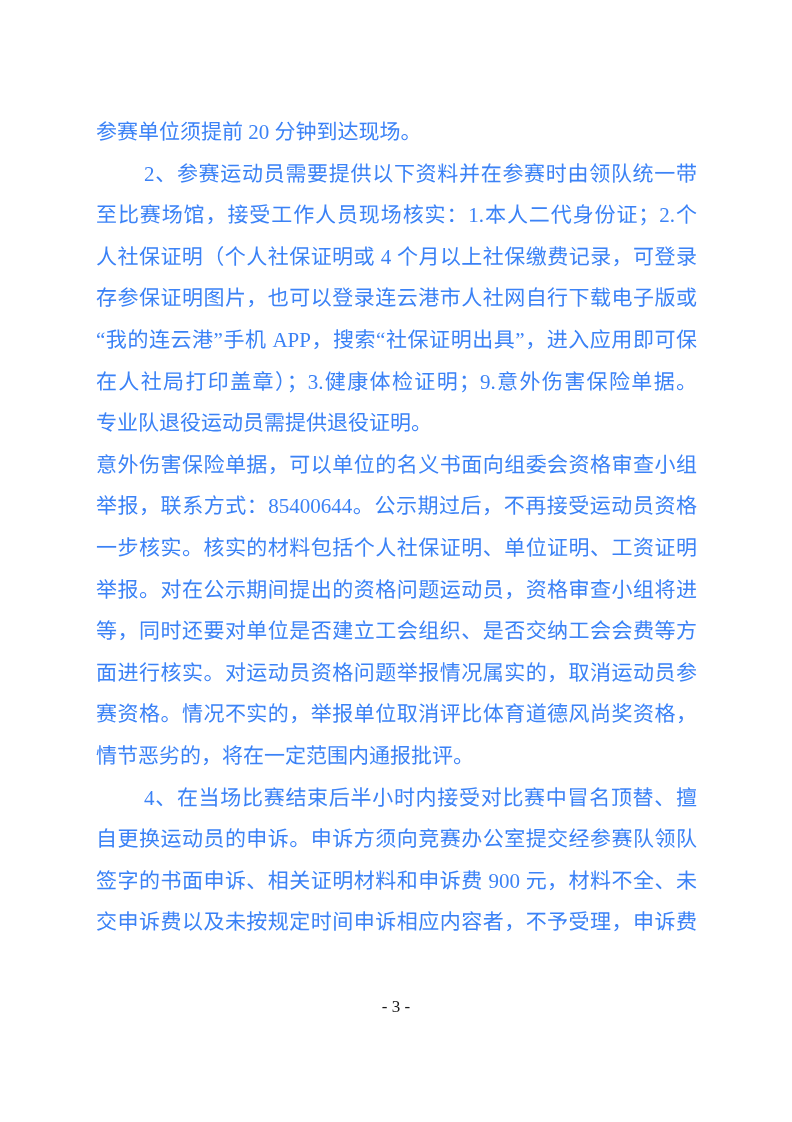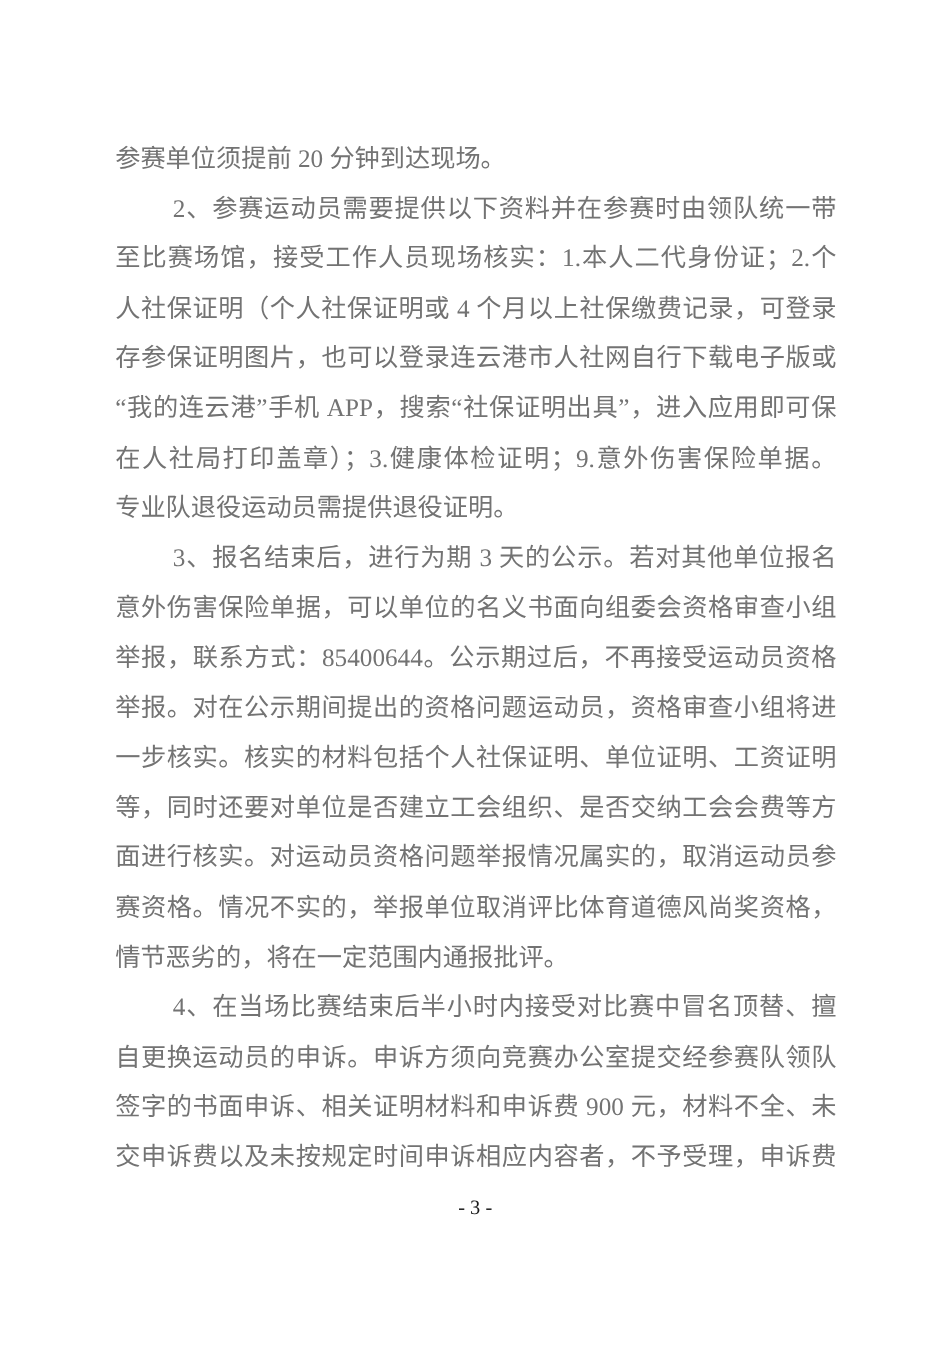--- a/index.html
+++ b/index.html
@@ -21,21 +21,21 @@
     left: 96px;
     top: 112px;
     width: 601px;
   }
   .line {
     font-size: 21px;
     line-height: 41.6px;
     height: 41.6px;
     white-space: nowrap;
     text-align: left;
-    color: #737373;
+    color: #3b82f6;
   }
   .line.j {
     white-space: normal;
     text-align: justify;
     text-align-last: justify;
   }
   .line.indent {
     padding-left: 48px;
   }
   .page-footer {
@@ -55,25 +55,24 @@
 <div class="page">
   <div class="text-block">
     <div class="line">参赛单位须提前 20 分钟到达现场。</div>
     <div class="line j indent">2、参赛运动员需要提供以下资料并在参赛时由领队统一带</div>
     <div class="line j">至比赛场馆，接受工作人员现场核实：1.本人二代身份证；2.个</div>
     <div class="line j">人社保证明（个人社保证明或 4 个月以上社保缴费记录，可登录</div>
     <div class="line j">存参保证明图片，也可以登录连云港市人社网自行下载电子版或</div>
     <div class="line j">“我的连云港”手机 APP，搜索“社保证明出具”，进入应用即可保</div>
     <div class="line j">在人社局打印盖章）；3.健康体检证明；9.意外伤害保险单据。</div>
     <div class="line">专业队退役运动员需提供退役证明。</div>
-    <div class="line j indent">3、报名结束后，进行为期 3 天的公示。若对其他单位报名</div>
     <div class="line j">意外伤害保险单据，可以单位的名义书面向组委会资格审查小组</div>
     <div class="line j">举报，联系方式：85400644。公示期过后，不再接受运动员资格</div>
+    <div class="line j">一步核实。核实的材料包括个人社保证明、单位证明、工资证明</div>
     <div class="line j">举报。对在公示期间提出的资格问题运动员，资格审查小组将进</div>
-    <div class="line j">一步核实。核实的材料包括个人社保证明、单位证明、工资证明</div>
     <div class="line j">等，同时还要对单位是否建立工会组织、是否交纳工会会费等方</div>
     <div class="line j">面进行核实。对运动员资格问题举报情况属实的，取消运动员参</div>
     <div class="line j">赛资格。情况不实的，举报单位取消评比体育道德风尚奖资格，</div>
     <div class="line">情节恶劣的，将在一定范围内通报批评。</div>
     <div class="line j indent">4、在当场比赛结束后半小时内接受对比赛中冒名顶替、擅</div>
     <div class="line j">自更换运动员的申诉。申诉方须向竞赛办公室提交经参赛队领队</div>
     <div class="line j">签字的书面申诉、相关证明材料和申诉费 900 元，材料不全、未</div>
     <div class="line j">交申诉费以及未按规定时间申诉相应内容者，不予受理，申诉费</div>
   </div>
 

